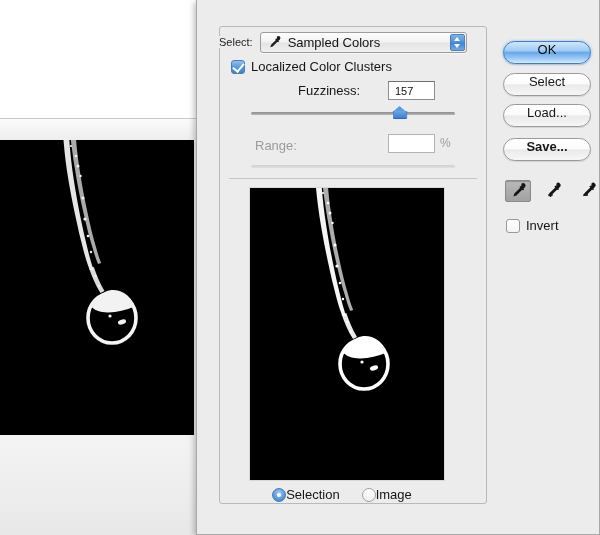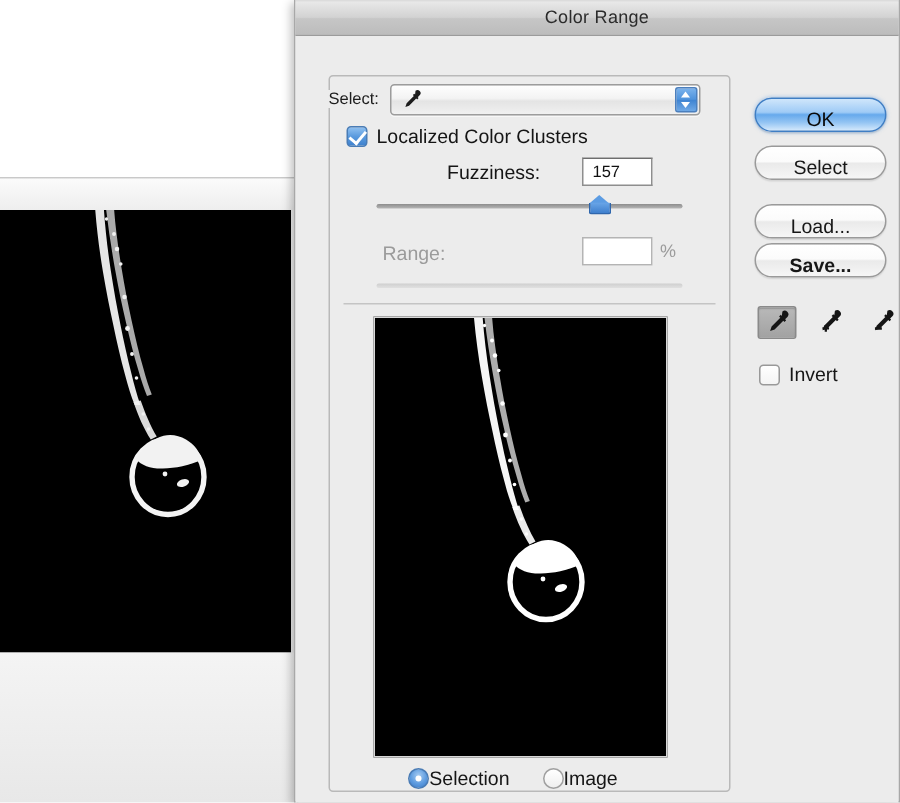--- a/index.html
+++ b/index.html
@@ -266,32 +266,32 @@
 
   
   .aqua-btn {
     position: absolute;
     width: 88px; height: 23px;
     border-radius: 12px;
     border: 1px solid #9a9a9a;
     box-sizing: border-box;
     background: linear-gradient(180deg,#ffffff 0%, #fbfbfb 46%, #eaeaea 52%, #f6f6f6 100%);
     font-size: 13px; color: #161616;
-    display:flex; align-items:flex-end; justify-content:center;
+    display:flex; align-items:flex-start; justify-content:center;
     box-shadow: 0 1px 1px rgba(0,0,0,0.10);
   }
   .aqua-btn.primary {
     border: 1px solid #3f7ec4;
     background: linear-gradient(180deg,#cfe6fb 0%, #9fcbf6 42%, #66a9ec 50%, #95c5f3 75%, #d4e9fc 100%);
     color: #0b0b0b;
     box-shadow: 0 0 3px rgba(70,140,220,0.55), 0 1px 1px rgba(0,0,0,0.12);
   }
   #btn-ok     { left: 306px; top: 41px; }
   #btn-cancel { left: 306px; top: 73px; }
-  #btn-load   { left: 306px; top: 112px; }
+  #btn-load   { left: 306px; top: 104px; }
   #btn-save   { left: 306px; top: 138px; font-weight: bold; }
 
   
   #tools-row {
     position: absolute; left: 308px; top: 180px;
     display:flex; align-items:center; gap: 9px;
   }
   .tool-btn {
     width: 26px; height: 22px;
     display:flex; align-items:center; justify-content:center;
@@ -340,34 +340,32 @@
           <circle cx="99" cy="146" r="1.1"></circle>
           <circle cx="71" cy="6" r="1.1"></circle>
         </g>
       </svg>
     </div>
     <div class="doc-bottomstrip"></div>
   </div>
 
   <div id="dialog">
 
-    <div id="titlebar">
-      <div class="title">Color Range</div>
-    </div>
 
     <div id="dialog-body">
 
       <div id="groupbox"></div>
 
       <div id="select-row">
         <span id="select-label">Select:</span>
         <div class="popup" id="select-popup">
           <svg class="eyedrop-mini" viewBox="0 0 16 16">
             <path d="M11.2,1.6 a2.2,2.2 0 0 1 3.1,3.1 l-1.5,1.5 0.6,0.6 -1.0,1.0 -0.7,-0.7 -5.1,5.1 -2.6,0.9 0.9,-2.6 5.1,-5.1 -0.7,-0.7 1.0,-1.0 0.6,0.6 z" fill="#1c1c1c"></path>
           </svg>
+          <span class="popup-text">Sampled Colors</span>
           <span class="stepper">
             <span class="up"></span>
             <span class="dn"></span>
           </span>
         </div>
       </div>
 
       <div id="lcc-row">
         <span class="checkbox on"></span>
         <span class="lbl">Localized Color Clusters</span>

